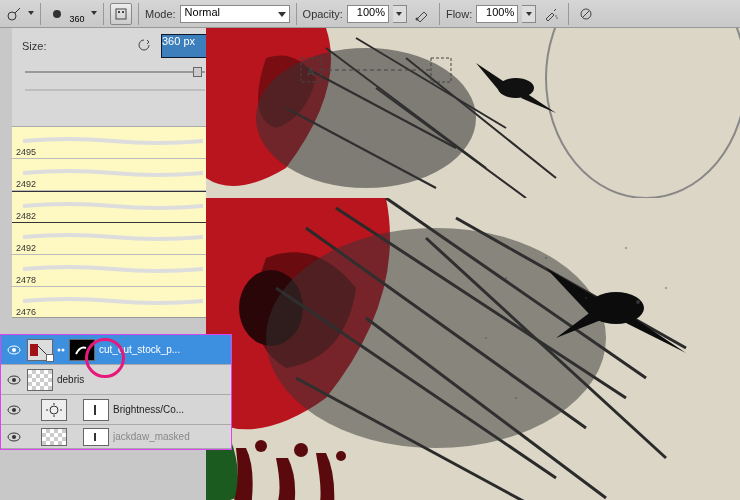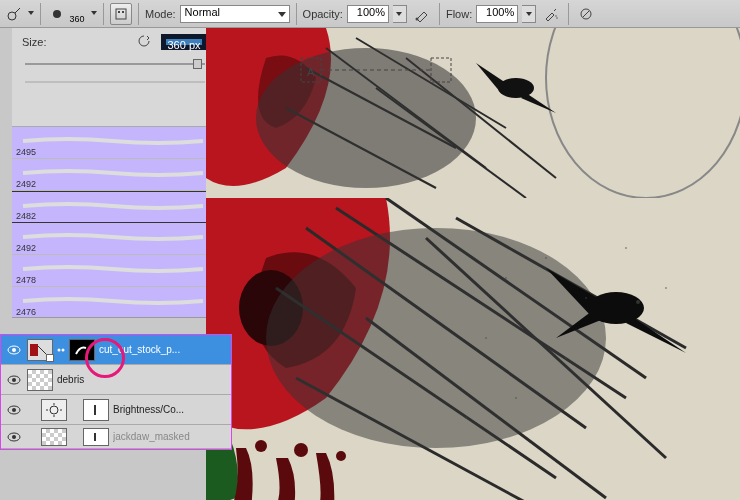--- a/index.html
+++ b/index.html
@@ -11,28 +11,28 @@
 .btn{width:22px;height:22px;border:1px solid #888;background:linear-gradient(#eee,#ccc);display:inline-flex;align-items:center;justify-content:center;border-radius:2px}
 .lbl{color:#333}
 .dd{height:18px;border:1px solid #888;background:#fff;padding:0 14px 4px 4px;position:relative;min-width:110px;display:inline-flex;align-items:center}
 .dd:after{content:"";position:absolute;right:3px;top:6px;border-left:4px solid transparent;border-right:4px solid transparent;border-top:5px solid #333}
 .numbox{width:42px;height:18px;border:1px solid #888;background:#fff;padding:0 3px;display:inline-flex;align-items:flex-start;justify-content:flex-end}
 .expand{width:14px;height:18px;border:1px solid #888;border-left:0;background:#ddd;display:inline-flex;align-items:center;justify-content:center}
 .expand:after{content:"";border-left:3px solid transparent;border-right:3px solid transparent;border-top:4px solid #333}
 .ibtn{width:22px;height:22px;display:inline-flex;align-items:center;justify-content:center}
 .optpanel{position:absolute;left:12px;top:28px;width:206px;height:290px;background:#d8d8d8;border-right:1px solid #999;border-bottom:1px solid #999}
 .optrow{display:flex;align-items:center;padding:6px 10px;gap:8px}
-.sizeinput{width:46px;height:16px;border:5px solid #0f172a;background:#bcd5f0;color:#fff;text-align:center}
+.sizeinput{width:46px;height:24px;border:1px solid #0f172a;background:#bcd5f0;color:#fff;text-align:left}
 .sizeinput.sel{background:#3d7ebd;color:#fff}
 .reload{width:16px;height:16px}
 .slider{position:relative;width:180px;height:12px;margin:2px auto 6px}
 .slider:before{content:"";position:absolute;left:0;right:0;top:5px;height:2px;background:#999}
 .thumb{position:absolute;top:1px;left:168px;width:9px;height:10px;background:#ccc;border:1px solid #666}
 .hardbox{width:46px;height:18px;border:1px solid #aaa;background:#eee}
-.brushlist{position:absolute;left:0;right:0;top:98px;bottom:0;background:#c4b5fd;border-top:1px solid #aaa;overflow:hidden}
+.brushlist{position:absolute;left:0;right:0;top:98px;bottom:0;background:#fef9c3;border-top:1px solid #aaa;overflow:hidden}
 .blitem{height:32px;border-bottom:1px solid #bbb;display:flex;align-items:flex-end;padding:0 4px 1px;position:relative}
 .blitem svg{position:absolute;left:6px;top:4px}
 .blnum{font-size:9px;color:#333}
 .layers{position:absolute;left:0;top:334px;width:232px;background:#d6d6d6;border:1px solid #d946ef}
 .lrow{height:30px;border-bottom:1px solid #aaa;display:flex;align-items:center;gap:4px;padding:0 4px}
 .eye{width:18px;height:18px;display:flex;align-items:center;justify-content:center}
 .thumbn{width:26px;height:22px;border:1px solid #666;background:#fff;position:relative}
 .checker{background-image:linear-gradient(45deg,#ccc 25%,transparent 25%,transparent 75%,#ccc 75%),linear-gradient(45deg,#ccc 25%,#fff 25%,#fff 75%,#ccc 75%);background-size:8px 8px;background-position:0 0,4px 4px}
 .mask{width:26px;height:22px;border:1px solid #666;background:#fff;display:flex;align-items:center;justify-content:center}
 .mask.black{background:#000}

